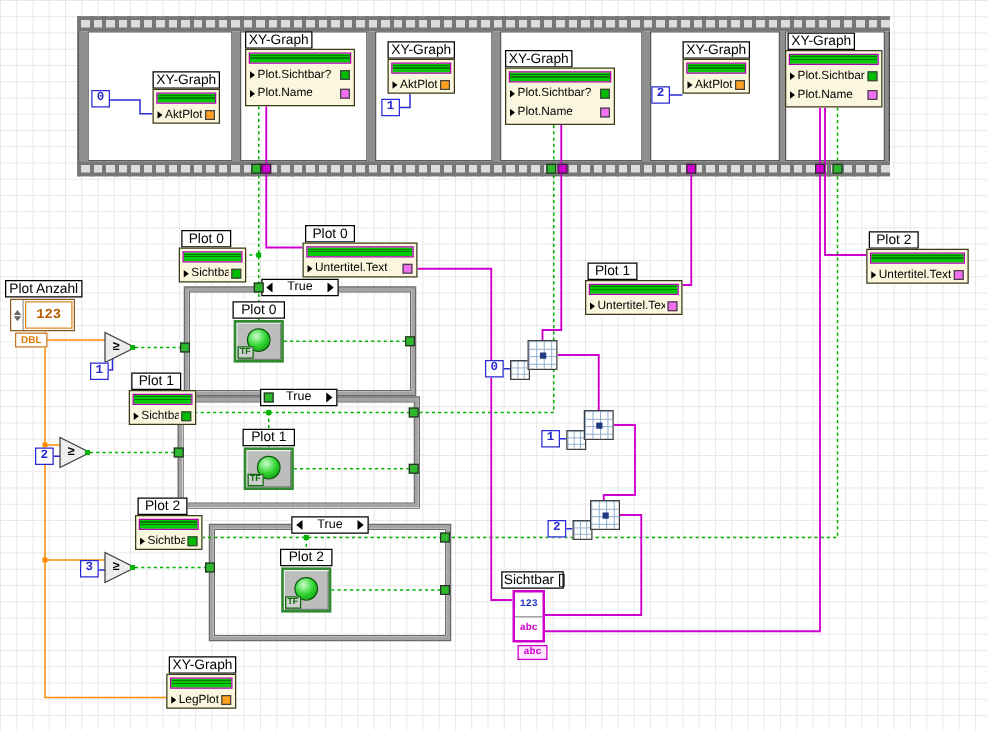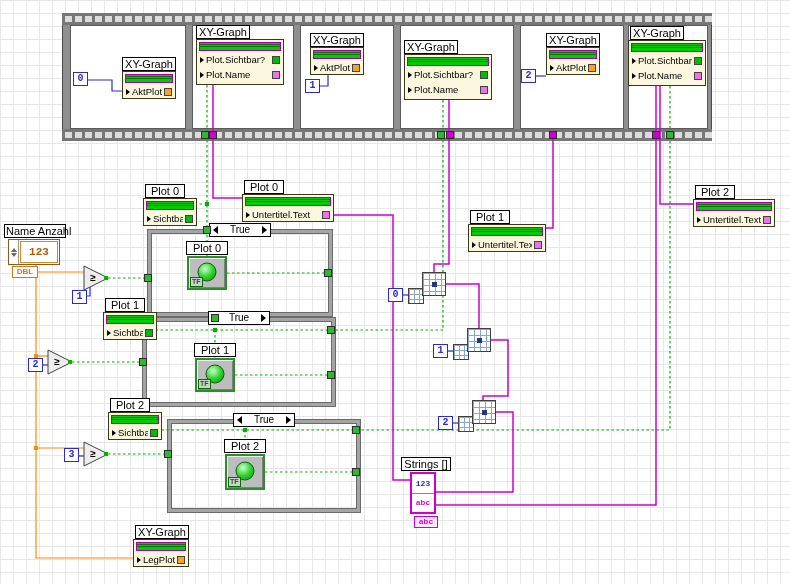--- a/index.html
+++ b/index.html
@@ -262,21 +262,21 @@
   <div class="abs lbl" style="left:135px;top:525px;width:54px;height:14px">XY-Graph</div>
   <div class="abs pnode" style="left:133px;top:539px;width:56px;height:28px">
     <div class="pbar"></div>
     <div class="prow">
         <span class="warr"></span>
         <span class="txt">LegPlots</span>
         <span class="gl n"></span>
       </div>
   </div>
 
-  <div class="abs lbl" style="left:4px;top:224px;width:62px;height:14px">Name Anzahl</div>
+  <div class="abs lbl" style="left:4px;top:224px;width:62px;height:14px">Plot Anzahl</div>
   <div class="abs ctl" style="left:8px;top:239px;width:52px;height:26px">
     <span class="spin">
         <i class="up"></i>
         <i class="dn"></i>
       </span>
     <span class="digits">123</span>
   </div>
   <div class="abs dbl" style="left:12px;top:266px;width:26px;height:12px">DBL</div>
 
   <div class="abs cmp-sym" style="left:86px;top:272px;width:14px;height:12px">≥</div>
@@ -341,20 +341,20 @@
   <div class="abs arr-main" style="left:467px;top:328px;width:24px;height:24px">
       <span class="arr-dot" style="left:9px;top:9px"></span>
     </div>
   <div class="abs const" style="left:433px;top:344px;width:15px;height:14px">1</div>
   <div class="abs arr-sub" style="left:458px;top:416px;width:16px;height:16px"></div>
   <div class="abs arr-main" style="left:472px;top:400px;width:24px;height:24px">
       <span class="arr-dot" style="left:9px;top:9px"></span>
     </div>
   <div class="abs const" style="left:438px;top:416px;width:15px;height:14px">2</div>
 
-  <div class="abs lbl" style="left:401px;top:457px;width:50px;height:14px">Strings []</div>
+  <div class="abs lbl" style="left:401px;top:457px;width:50px;height:14px">Sichtbar []</div>
   <div class="abs str-icon" style="left:410px;top:472px;width:26px;height:42px">
     <span class="str-cell num">123</span>
     <span class="str-cell str">abc</span>
   </div>
   <div class="abs abc-tag" style="left:414px;top:516px;width:24px;height:12px">abc</div>
 
 </div>
 
 </body></html>

